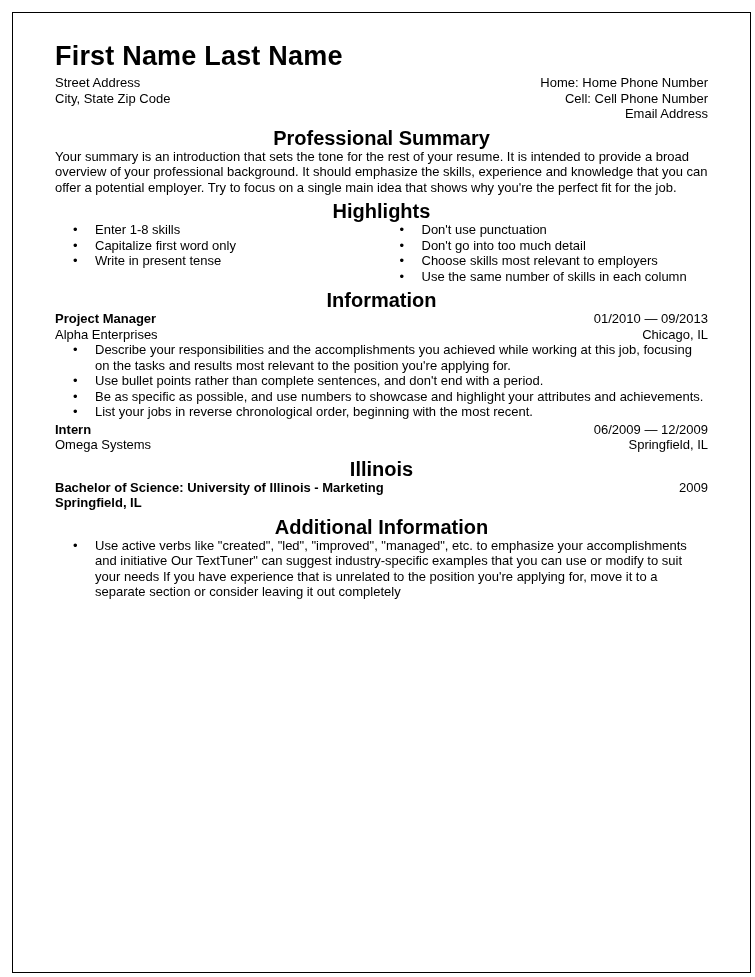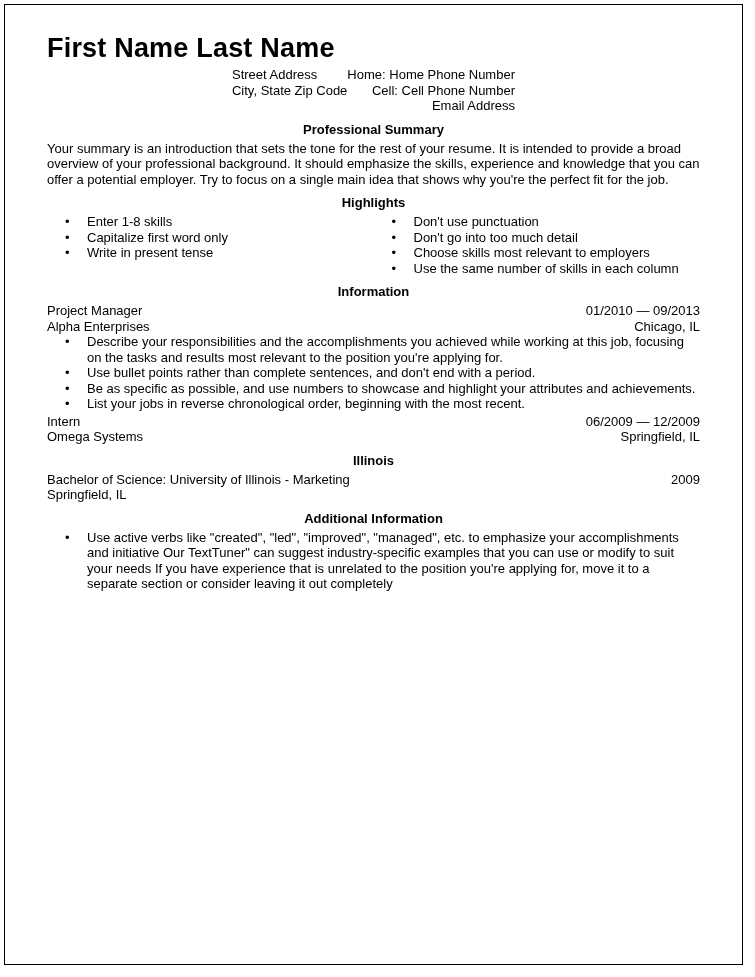--- a/index.html
+++ b/index.html
@@ -7,47 +7,47 @@
     width: 755px;
     height: 977px;
     background: #ffffff;
     color: #000000;
     font-family: "Liberation Sans", "DejaVu Sans", sans-serif;
     font-size: 13px;
     line-height: 15.5px;
   }
   .page {
     box-sizing: border-box;
-    margin: 4px;
+    margin: 12px;
     width: 739px;
     height: 961px;
     border: 1px solid #000000;
     padding: 28px 42px 32px 42px;
     overflow: hidden;
     position: relative;
   }
   h1 {
     margin: 0 0 4px 0;
     font-size: 27px;
     line-height: 30px;
     font-weight: bold;
     letter-spacing: 0.2px;
   }
-  .hdr-row { display: flex; justify-content: center; }
+  .hdr-row { display: flex; justify-content: space-between; }
   .hdr-right { text-align: right; }
   h2 {
     margin: 7px 0 2px 0;
-    font-size: 13px;
+    font-size: 20px;
     line-height: 18px;
     font-weight: bold;
     text-align: center;
   }
   p { margin: 0; }
   .row { display: flex; justify-content: space-between; }
-  .bold { font-weight: normal; }
+  .bold { font-weight: bold; }
   ul.blist { list-style: none; margin: 0; padding: 0; }
   ul.blist li { position: relative; padding-left: 40px; }
   ul.blist li::before { content: "\2022"; position: absolute; left: 18px; top: 0; }
   .cols { display: flex; }
   .cols ul.blist { width: 50%; }
   .job { margin-top: 2px; }
 </style>
 </head>
 <body>
 

